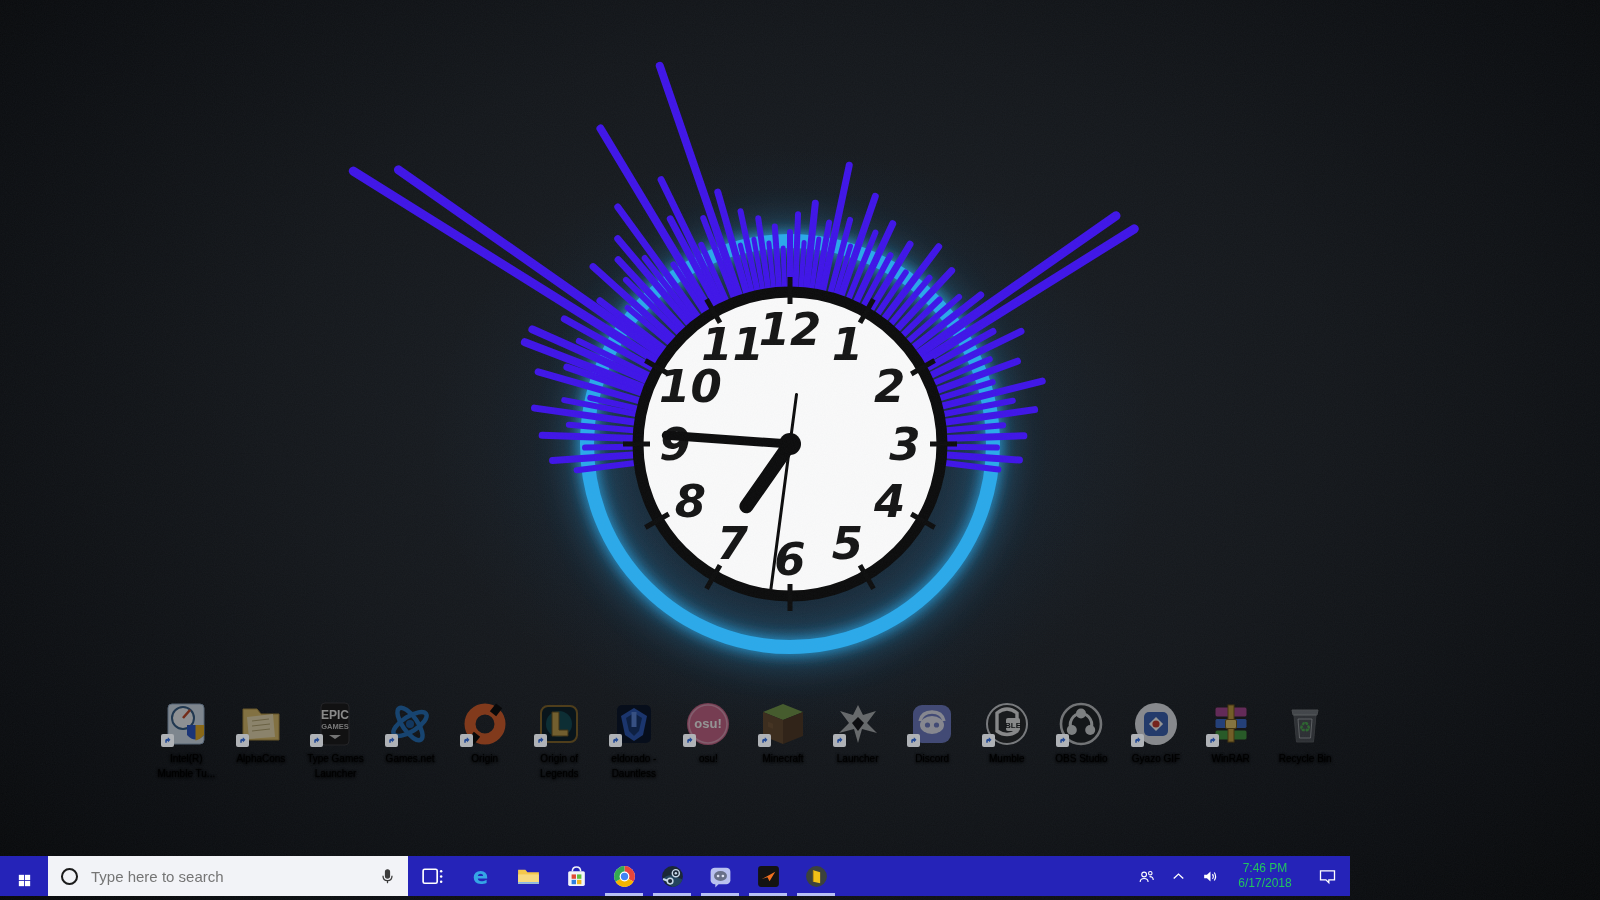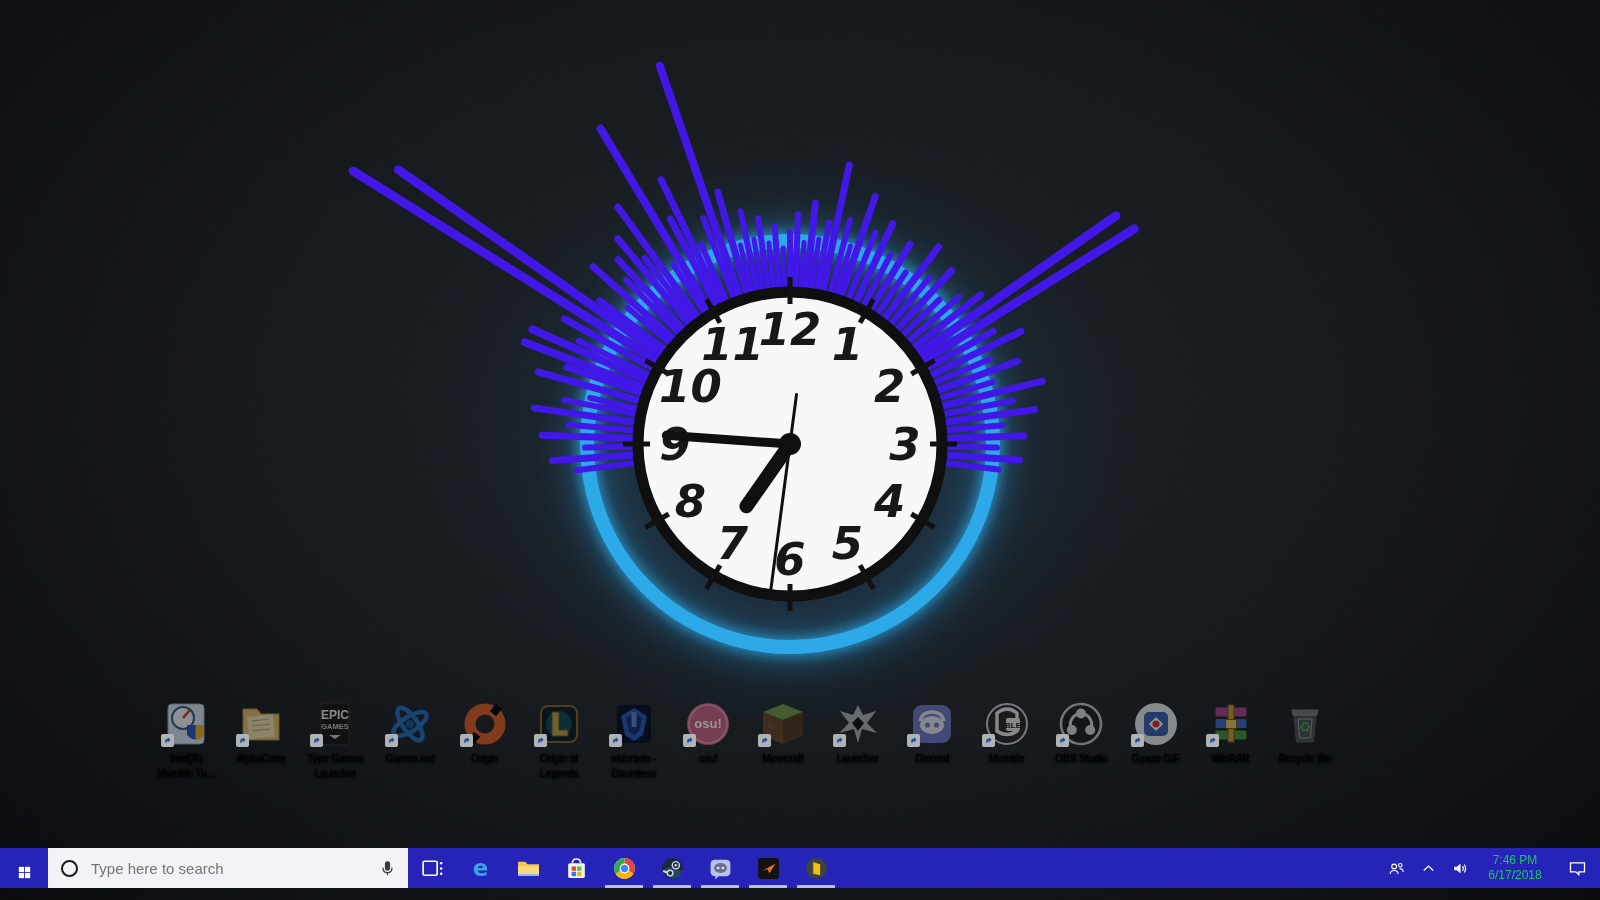--- a/index.html
+++ b/index.html
@@ -17,21 +17,21 @@
   .dcell{width:74.6px;flex:0 0 auto;text-align:center;cursor:default}
   .dicon{width:48px;height:48px;margin:0 auto;position:relative}
   .dicon > svg.main{width:48px;height:48px;filter:brightness(.58) saturate(.92)}
   .badge{position:absolute;left:-1px;bottom:1px;width:13px;height:13px;
     background:#e9edf2;border-radius:2px;display:flex;align-items:center;justify-content:center;
     filter:brightness(.75)}
   .badge svg{width:9px;height:9px}
   .dlabel{margin-top:3px;font-size:10px;line-height:15px;color:#000000;
     text-shadow:0 1px 3px rgba(0,0,0,.95), 0 0 2px rgba(0,0,0,.8)}
   
-  #taskbar{position:absolute;left:0;bottom:12px;width:1600px;height:40px;
+  #taskbar{position:absolute;left:0;bottom:4px;width:1350px;height:40px;
     display:flex;align-items:stretch}
   .tbslot{width:48px;display:flex;align-items:center;justify-content:center;position:relative;cursor:pointer}
   .tbslot svg{width:25px;height:25px}
   .runline{position:absolute;left:5px;right:5px;bottom:0;height:3px;background:#b7c0f6}
   #search{width:338px;display:flex;align-items:center;gap:9px;padding:0 11px;background:#f2f3f7;cursor:text}
   #search .cort{width:21px;height:21px;flex:0 0 auto}
   #search input{flex:1;border:0;outline:0;background:transparent;font-size:15px;color:#4b4b4b;
     font-family:"Liberation Sans",sans-serif}
   #search .mic{width:19px;height:19px;flex:0 0 auto}
   #tray{margin-left:auto;display:flex;align-items:center;color:#22c55e}

